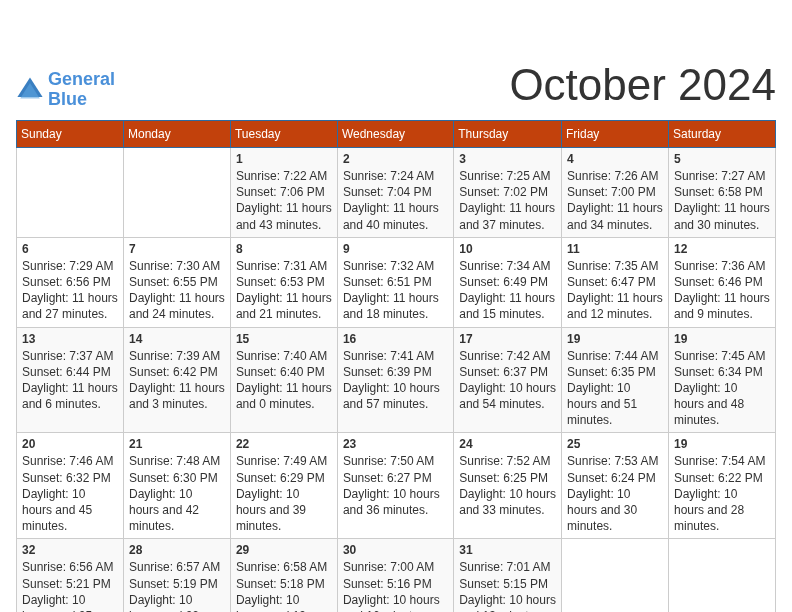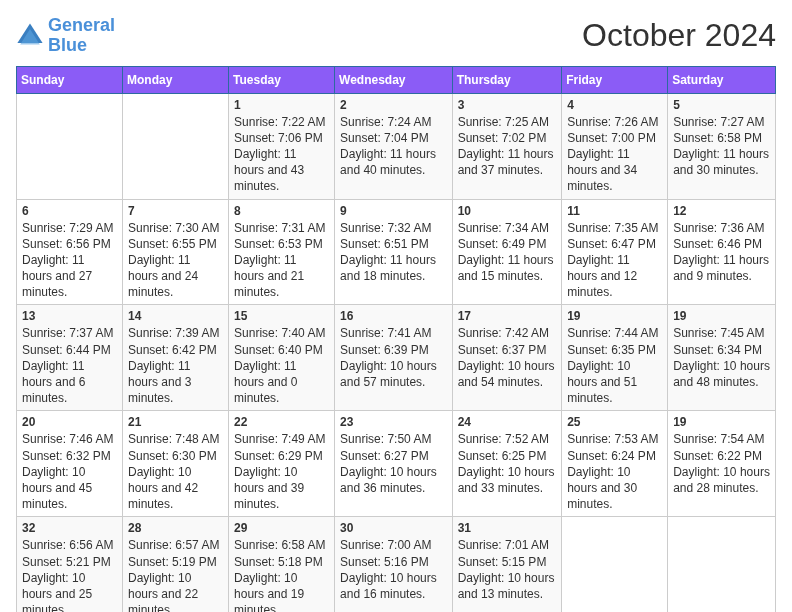--- a/index.html
+++ b/index.html
@@ -6,21 +6,21 @@
     body {
       font-family: Arial, sans-serif;
       background: #fff;
       width: 792px;
       min-height: 612px;
       padding: 16px;
     }
     .header {
       display: flex;
       justify-content: space-between;
-      align-items: center;
+      align-items: flex-end;
       margin-bottom: 10px;
       gap: 44px;
     }
     .logo {
       display: flex;
       align-items: center;
     }
     .logo-text {
       font-size: 18px;
       font-weight: bold;
@@ -32,40 +32,41 @@
     }
     .logo-icon {
       width: 28px;
       height: 28px;
       margin-right: 4px;
     }
     .title-area {
       text-align: right;
     }
     .month-title {
-      font-size: 32px;
+      font-size: 44px;
       font-weight: normal;
       color: #333;
+      margin-top: 44px;
     }
     .subtitle {
       font-size: 15px;
       color: #555;
     }
     table {
       width: 100%;
       border-collapse: collapse;
       font-size: 11px;
     }
     thead tr th {
-      background-color: #8b5cf6;
+      background-color: #c2410c;
       color: #fff;
       padding: 6px 4px;
       text-align: left;
       font-size: 12px;
-      font-weight: bold;
+      font-weight: normal;
       border: 1px solid #2d6aa0;
     }
     tbody tr td {
       border: 1px solid #ccc;
       vertical-align: top;
       padding: 4px 5px;
       min-height: 80px;
       height: 80px;
       color: #333;
       background: #fff;

